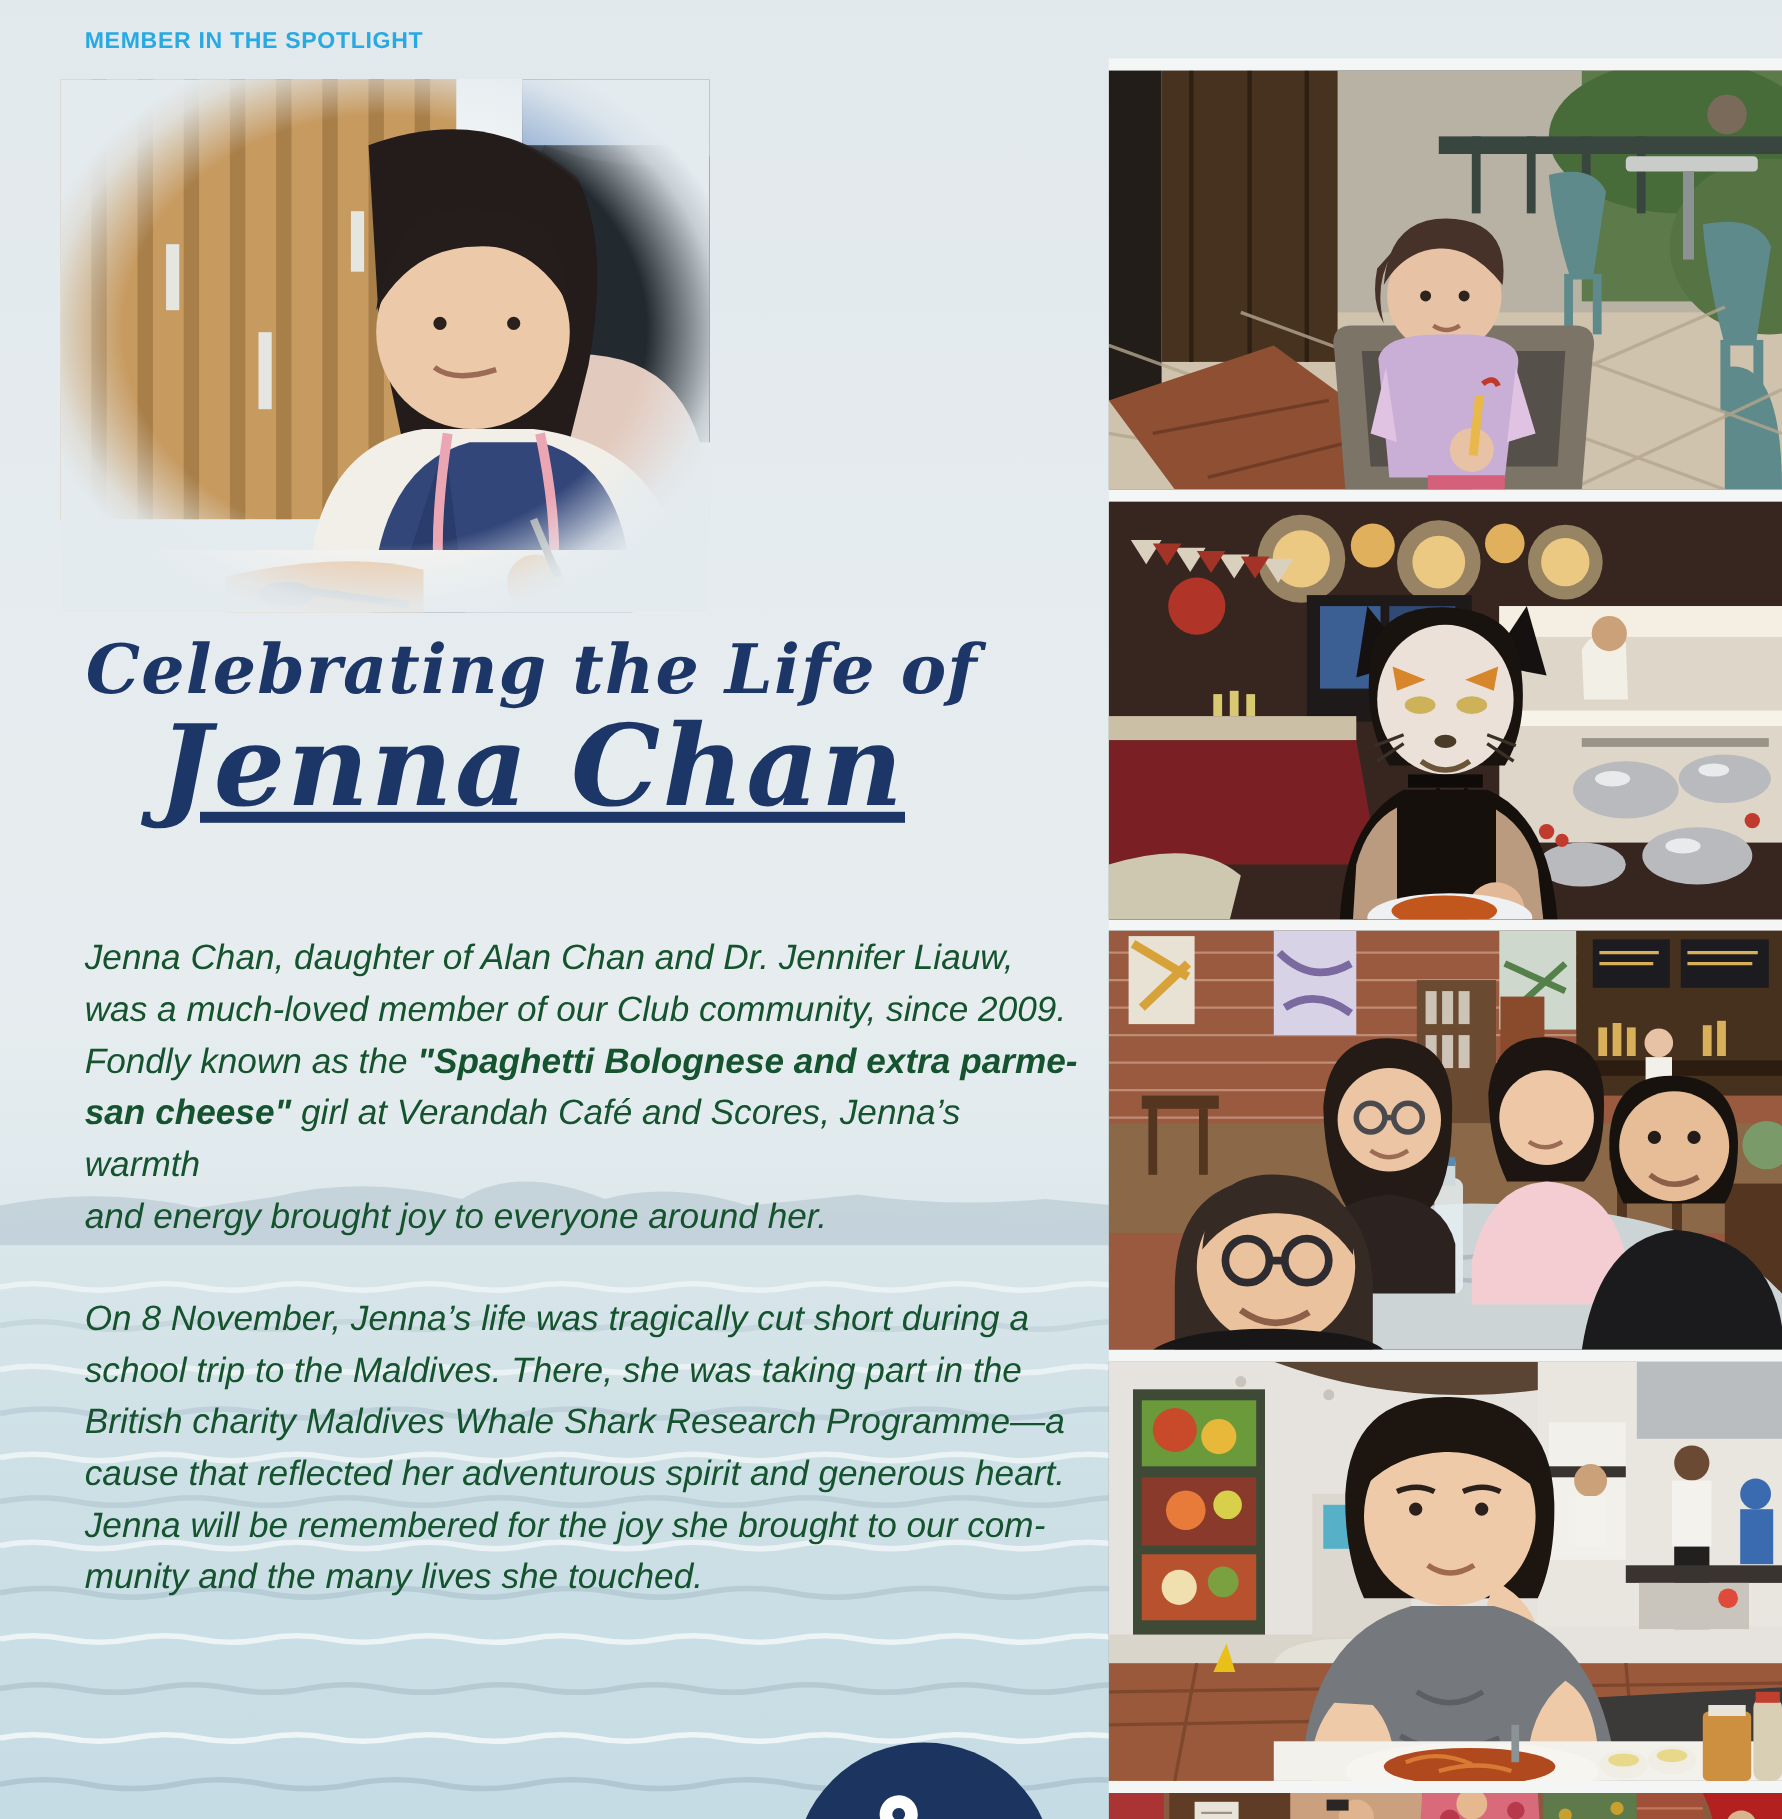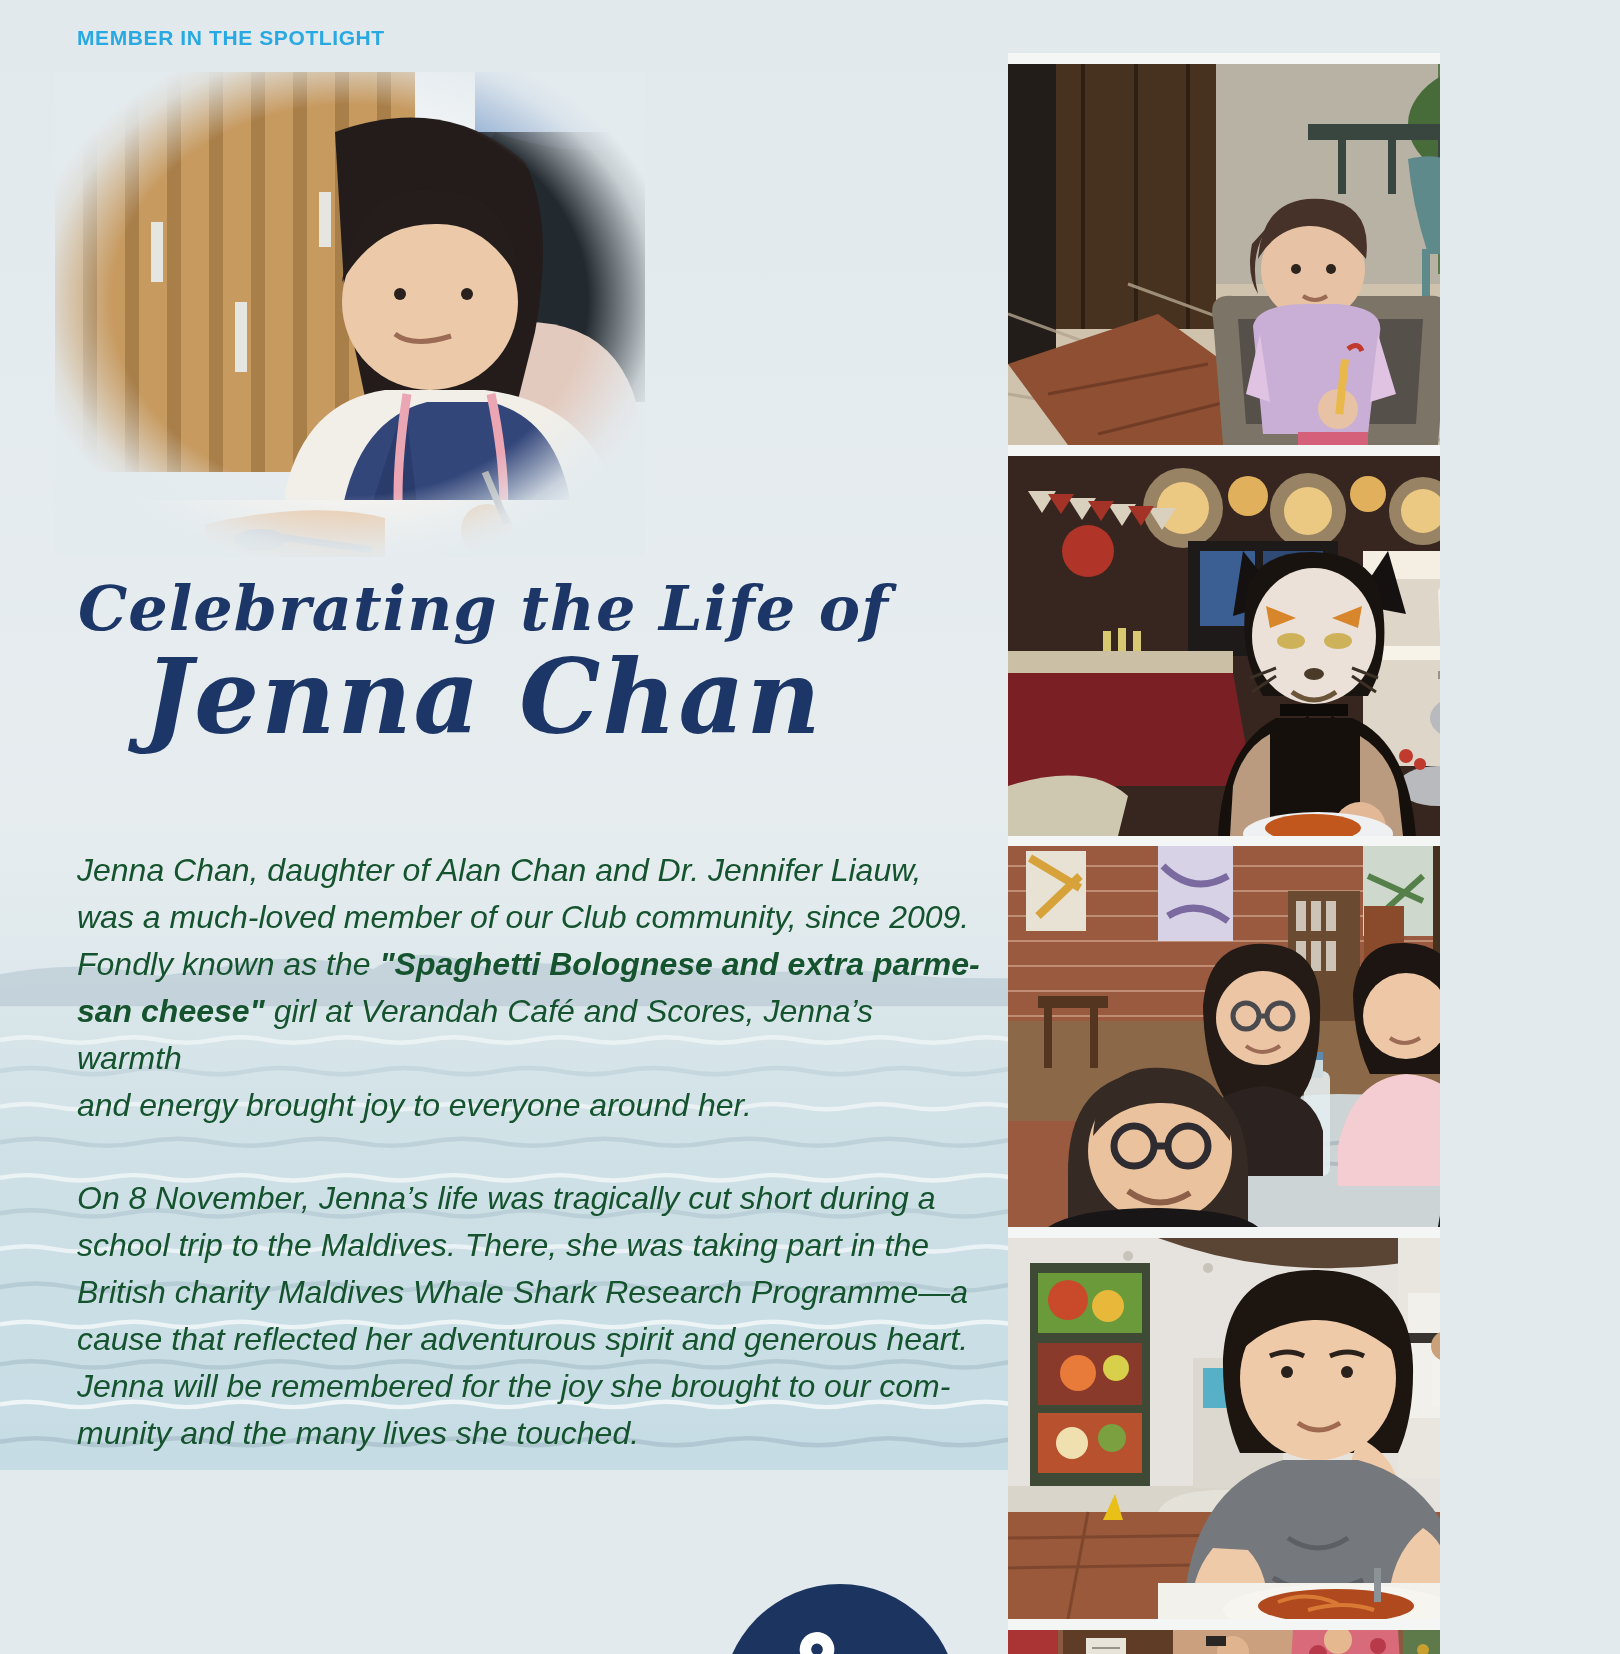--- a/index.html
+++ b/index.html
@@ -1,31 +1,31 @@
 <!DOCTYPE html>
 <html><head>
 <meta charset="utf-8">
 <style>
   html,body{margin:0;padding:0;}
   body{width:1620px;height:1654px;overflow:hidden;background:#e3eaee;
        font-family:"Liberation Sans",sans-serif;}
-  .page{position:relative;width:1440px;height:1654px;overflow:hidden;}
+  .page{position:relative;width:1620px;height:1654px;overflow:hidden;}
 
   
   .bg{position:absolute;inset:0;z-index:0;}
 
   
   .eyebrow{position:absolute;left:77px;top:26px;z-index:3;
            font-size:21px;font-weight:bold;letter-spacing:.6px;color:#29A9E1;}
   .portrait{position:absolute;left:55px;top:72px;width:590px;height:485px;z-index:2;}
   .portrait svg{display:block;width:100%;height:100%;}
   .titles{position:absolute;left:78px;top:578px;z-index:3;color:#1C3767;
           font-family:"DejaVu Serif",serif;font-style:italic;font-weight:bold;line-height:1;text-align:center;}
   .title-1{font-size:62px;letter-spacing:1px;}
-  .title-2{font-size:102px;margin-top:6px;letter-spacing:2px;}
+  .title-2{font-size:102px;margin-top:6px;letter-spacing:2px;text-decoration:underline;}
   .bodycopy{position:absolute;left:77px;top:816px;width:905px;z-index:3;
             font-size:32px;font-style:italic;color:#14532d;line-height:47px;margin-top:31px;}
   .bodycopy p{margin:0 0 46px 0;white-space:pre-line;}
   .bodycopy .bold{font-weight:bold;}
 
   
   .photo-col{position:absolute;left:1008px;top:53px;width:612px;height:1601px;
              background:#f3f6f5;z-index:2;}
   .photo{position:absolute;left:0;width:612px;overflow:hidden;background:#777;}
   .photo svg{display:block;width:100%;height:100%;}

